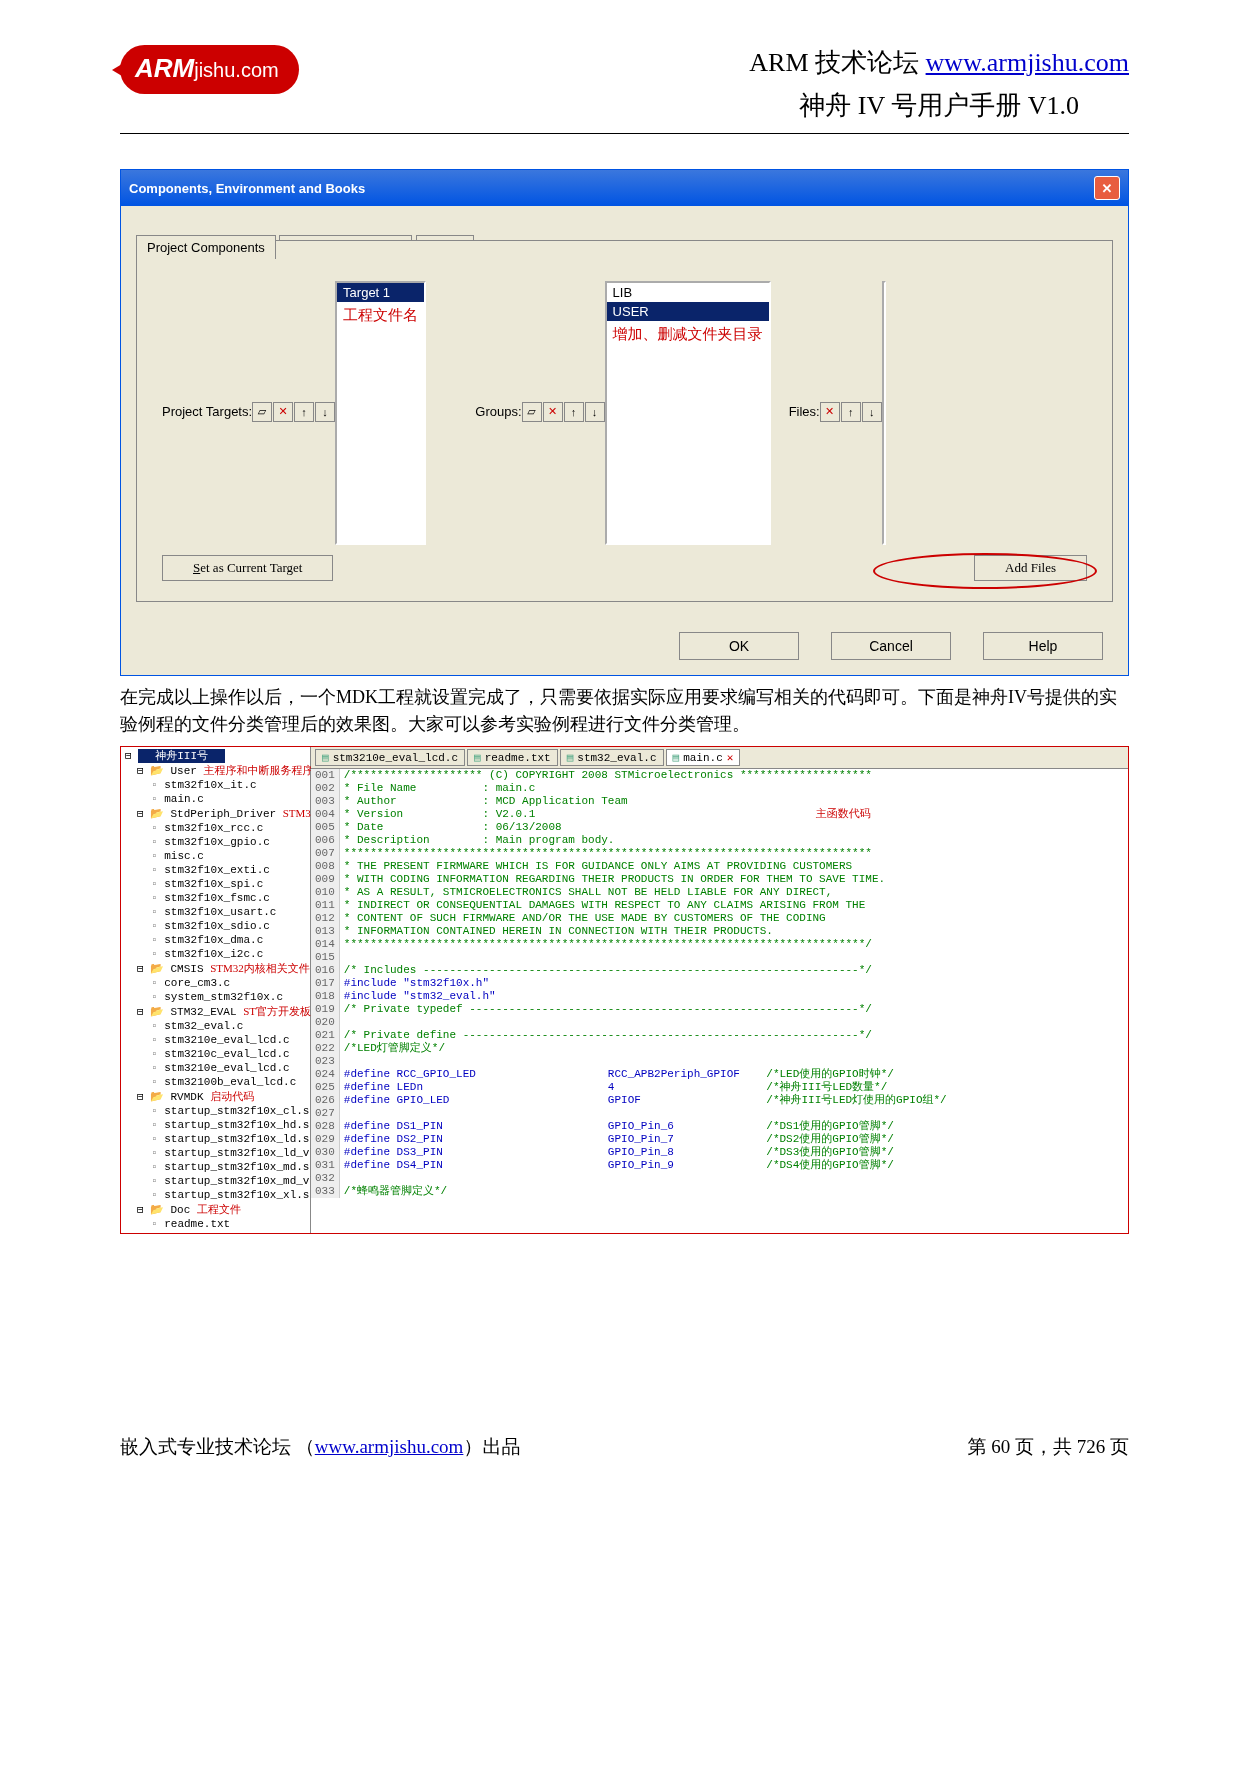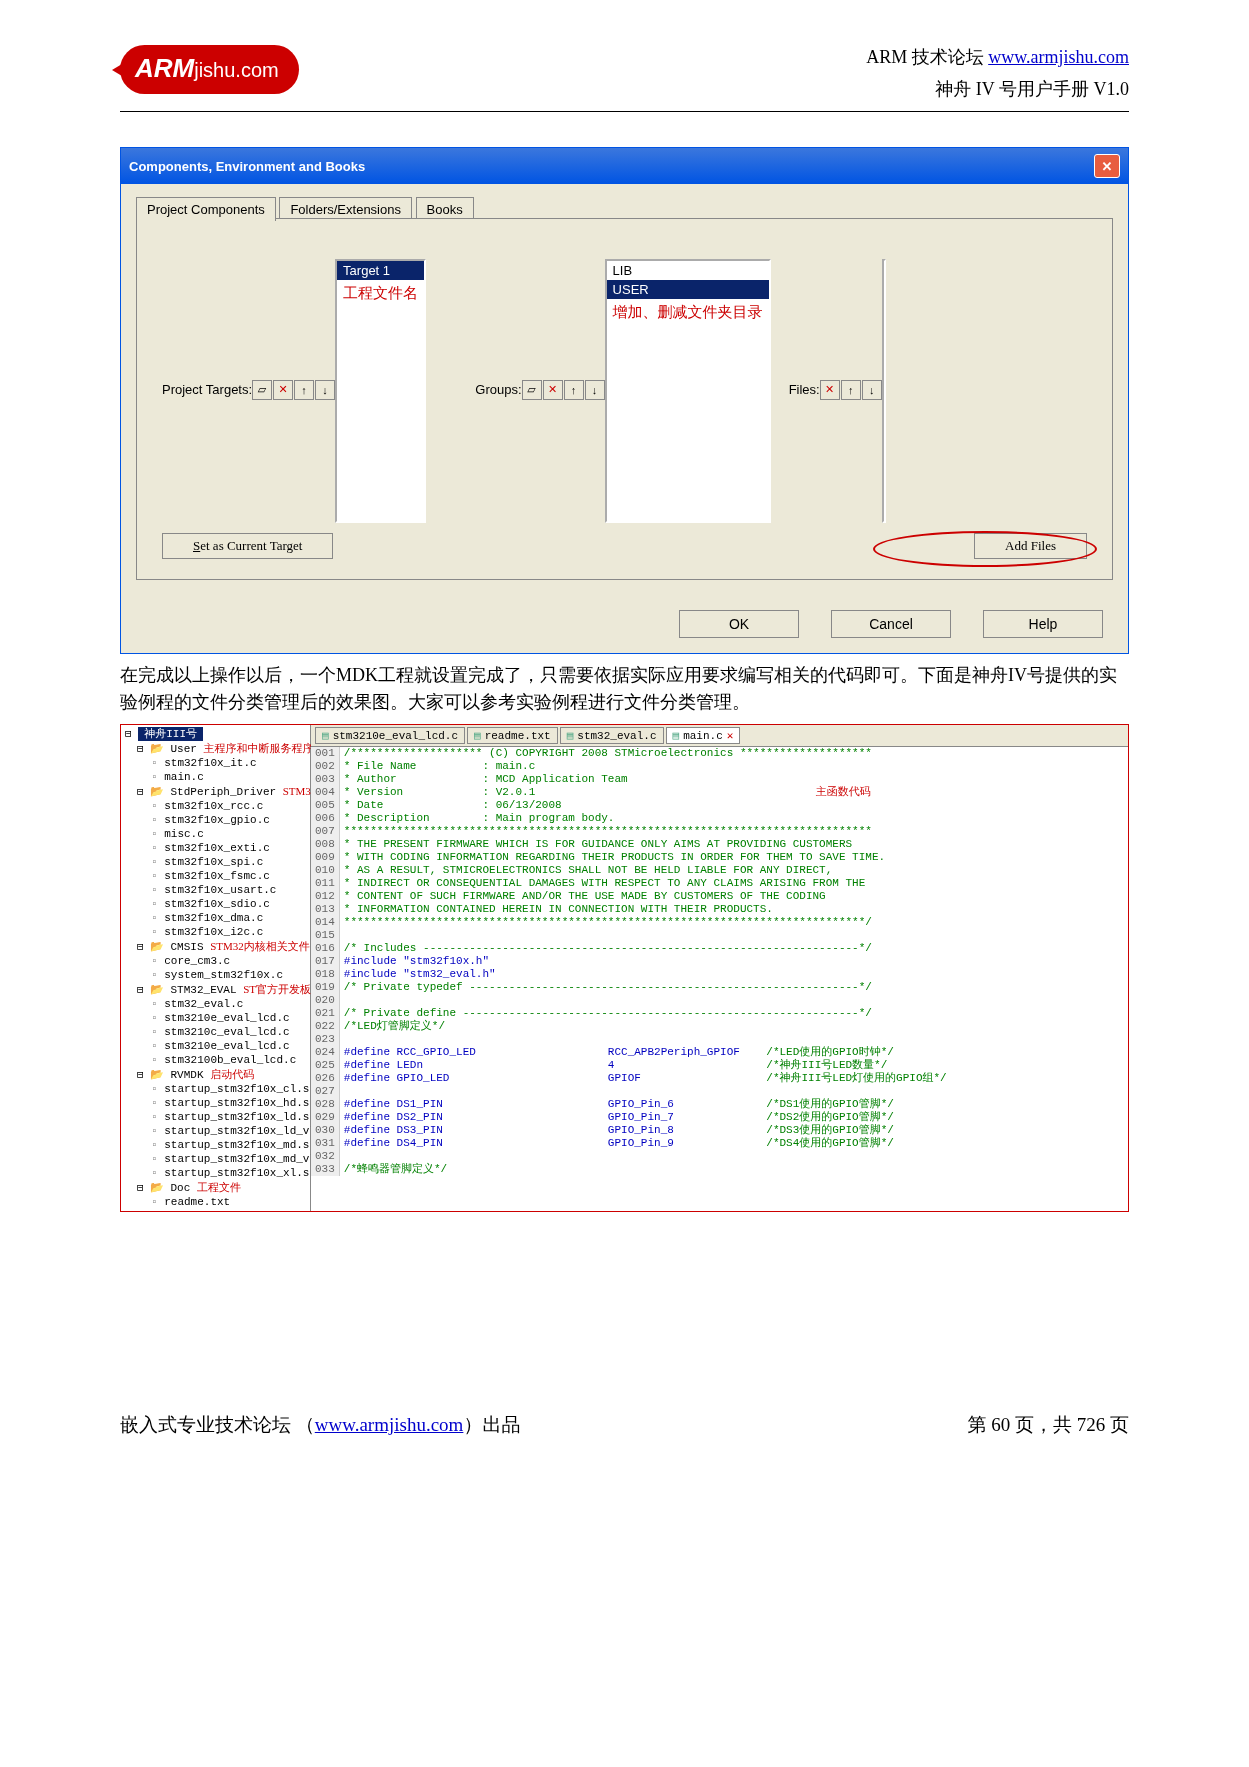--- a/index.html
+++ b/index.html
@@ -2,28 +2,28 @@
 <html><head>
 <meta charset="utf-8">
 <style>
 body{margin:0;background:#fff;font-family:SimSun,serif;width:1249px}
 .page{padding:45px 120px 40px 120px}
 .hdr{display:flex;align-items:flex-start;justify-content:space-between;margin-bottom:5px}
 .logo{background:#c00;color:#fff;padding:8px 20px 10px 15px;border-radius:25px;font-family:Arial;font-size:26px;font-weight:bold;position:relative}
 .logo::before{content:"";position:absolute;left:-8px;top:50%;width:0;height:0;border-right:10px solid #c00;border-top:6px solid transparent;border-bottom:6px solid transparent;transform:translateY(-50%)}
 .logo .arm{font-style:italic}
 .logo .jishu{font-size:20px;font-weight:normal}
-.hdr-r{text-align:right;font-size:18px}
+.hdr-r{text-align:center;font-size:26px}
 .hdr-r a{color:#0000cc;text-decoration:underline}
 .hdr-line{border-top:1px solid #000;margin:10px 0 35px 0}
 .dlg{border:1px solid #0054e3;background:#ece9d8;font-family:Tahoma,Arial;font-size:13px}
 .titlebar{background:linear-gradient(#3b77dd,#0054e3);color:#fff;padding:6px 8px;display:flex;justify-content:space-between;align-items:center;font-weight:bold;font-family:Arial}
 .titlebar-x{background:#e85d3f;color:#fff;width:24px;height:22px;display:flex;align-items:center;justify-content:center;border:1px solid #fff;border-radius:3px;font-weight:bold}
 .tabbar{padding:10px 15px 0 15px}
-.tab{display:inline-block;padding:4px 10px;border:1px solid #888;border-bottom:none;background:#ece9d8;font-size:13px;position:relative;top:3px}
+.tab{display:inline-block;padding:4px 10px;border:1px solid #888;border-bottom:none;background:#ece9d8;font-size:13px;position:relative;top:19px}
 .tab.active{background:#ece9d8;z-index:2}
 .tabpanel{border:1px solid #888;margin:0 15px 15px 15px;background:#ece9d8;padding:40px 25px 20px 25px}
 .cols{display:flex;gap:15px}
 .col{flex:1;display:flex;flex-direction:row}
 .col-hdr{display:flex;justify-content:space-between;align-items:center;margin-bottom:3px;font-size:13px}
 .tb{display:flex;gap:1px}
 .tbbtn{width:18px;height:18px;border:1px solid #888;background:#ece9d8;display:flex;align-items:center;justify-content:center;font-size:11px;font-family:Arial}
 .listbox{border:2px inset #fff;background:#fff;height:260px;overflow:hidden;font-size:13px}
 .listitem{padding:2px 6px}
 .listitem.sel{background:#0a246a;color:#fff}
@@ -32,21 +32,21 @@
 .btn{border:1px solid #888;background:#ece9d8;padding:4px 30px;font-size:13px;font-family:Tahoma}
 .btnrow2{display:flex;justify-content:flex-end;gap:32px;padding:15px 25px}
 .btn2{border:1px solid #888;background:#ece9d8;padding:5px 0;width:120px;text-align:center;font-size:14px}
 .red-ellipse{position:absolute;border:2px solid #c00;border-radius:50%;pointer-events:none}
 .para{font-size:18px;line-height:1.5;margin:8px 0}
 .ide{border:1px solid #c00;display:flex;font-family:"Courier New",monospace;font-size:11px}
 .tree{width:185px;border-right:1px solid #888;background:#fff;padding:2px}
 .tree-item{white-space:nowrap;padding:0 2px;line-height:14px}
 .ti1{padding-left:14px}.ti2{padding-left:28px}
 .tree-lbl{color:#c00;font-size:11px;font-family:SimSun}
-.tree-root{background:#0a246a;color:#fff;display:inline-block;padding:0 6px}
+.tree-root{background:#0a246a;color:#fff;display:inline-block;padding:0 17px}
 .fico{color:#888}
 .editor{flex:1;background:#fff}
 .ed-tabs{background:#ece9d8;border-bottom:1px solid #888;padding:2px 4px;display:flex;gap:2px;font-size:11px}
 .ed-tab{border:1px solid #888;padding:1px 6px;background:#ece9d8;display:flex;align-items:center;gap:4px}
 .ed-tab.active{background:#fff}
 .ed-tab .fi{color:#5a8}
 .ed-tab .x{color:#c00;font-weight:bold}
 .code{display:flex;font-size:11px;line-height:13px}
 .gutter{background:#eee;text-align:right;padding:0 4px;color:#666;border-right:1px solid #ccc}
 .src{padding:0 4px;white-space:pre;color:#008000}

